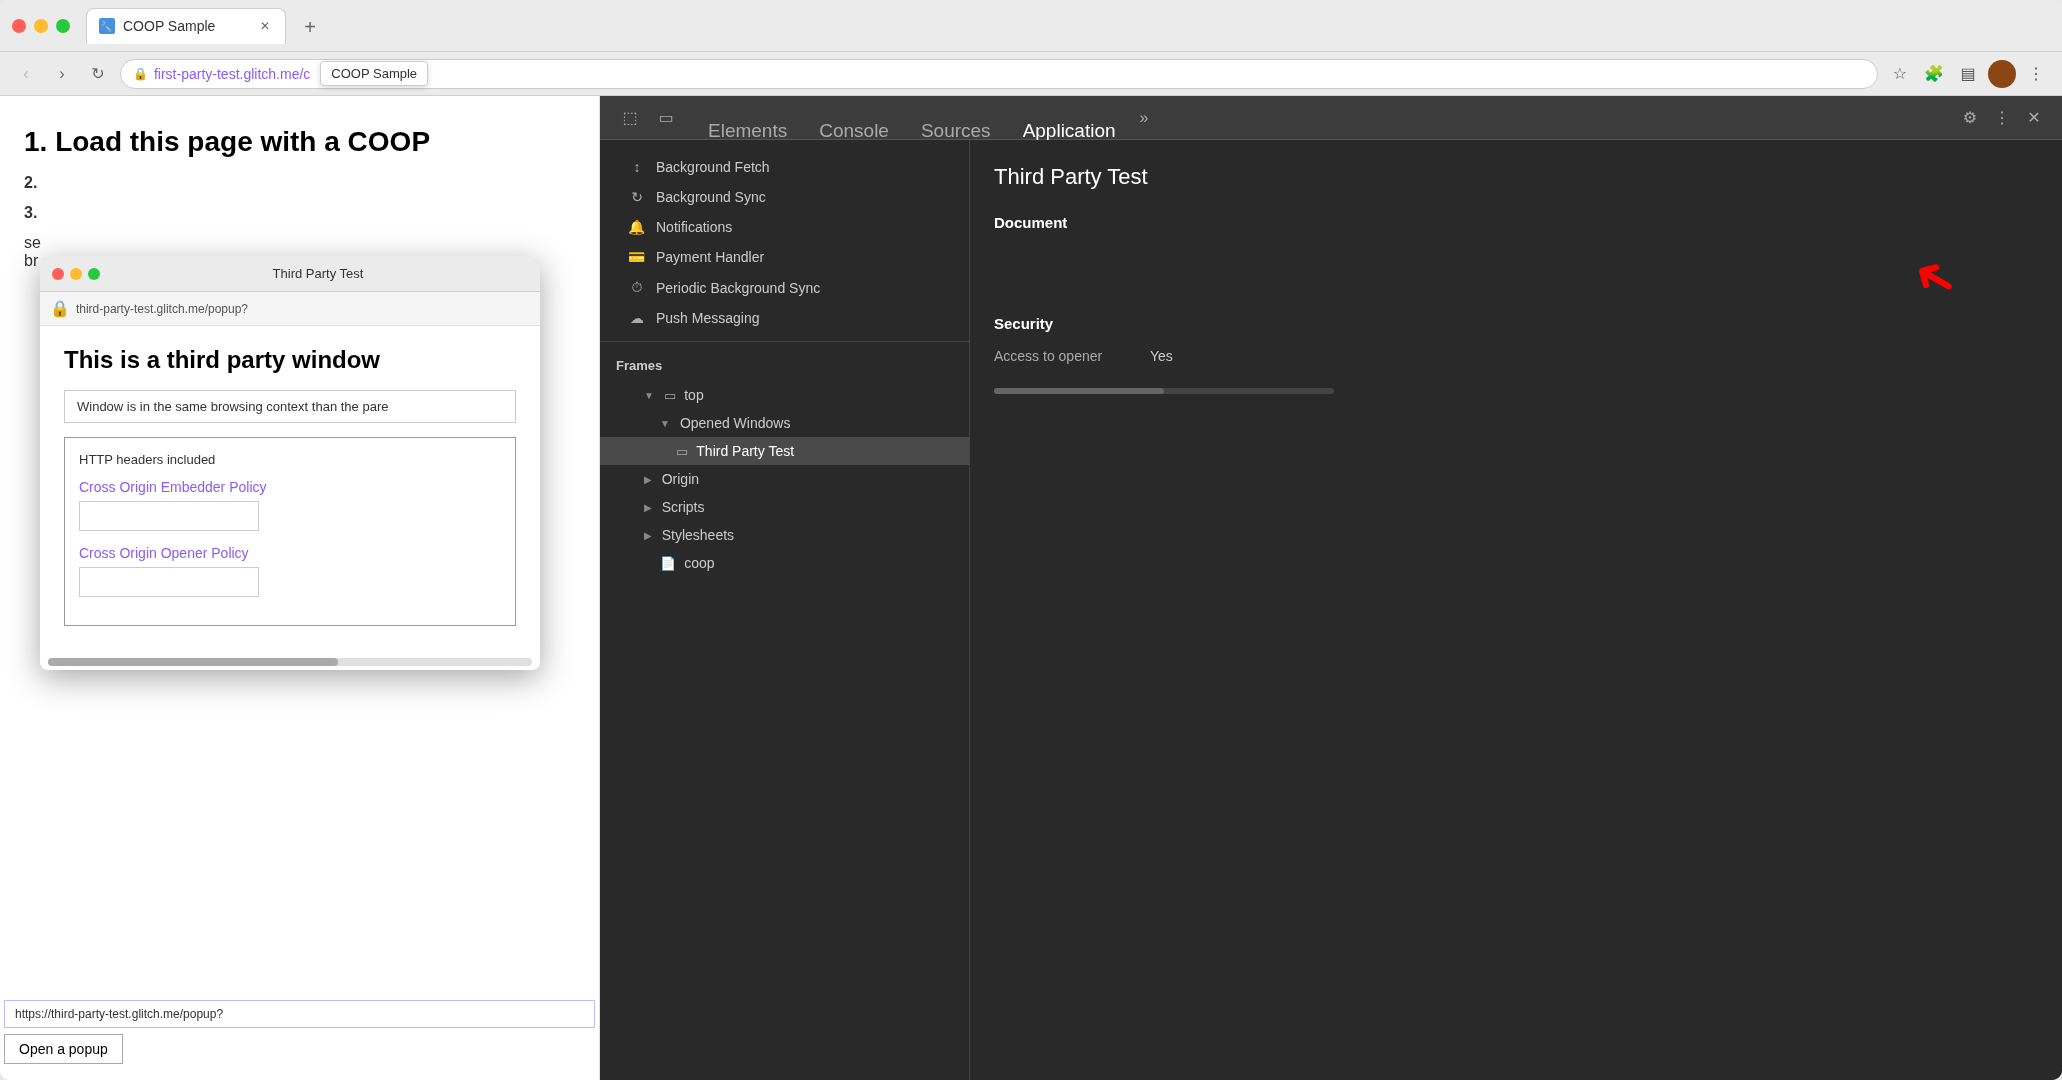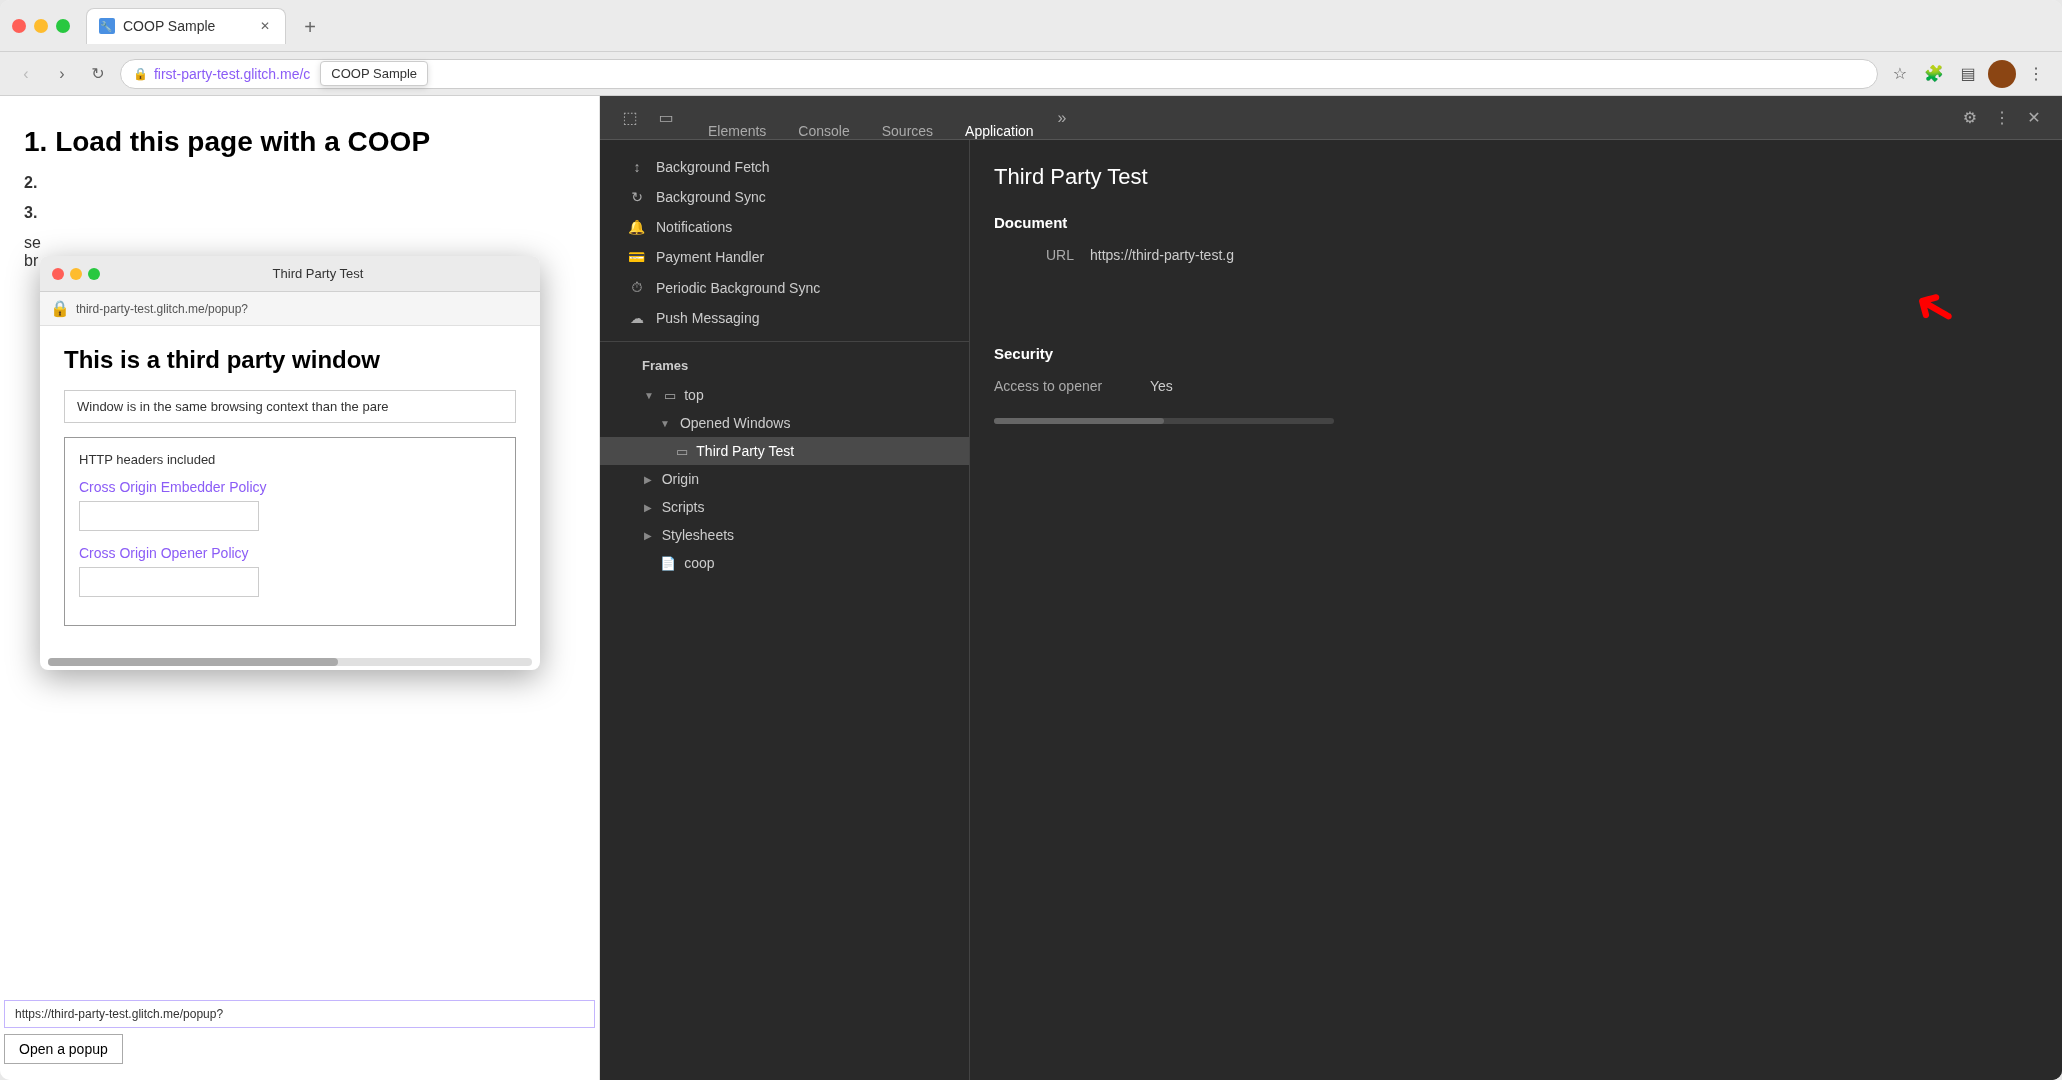--- a/index.html
+++ b/index.html
@@ -68,37 +68,37 @@
     .popup-scrollbar { height: 8px; background: #e0e0e0; margin: 4px 8px; border-radius: 4px; }
     .popup-scrollbar-thumb { width: 60%; height: 100%; background: #aaa; border-radius: 4px; }
 
     
     .devtools { flex: 1; background: #292929; display: flex; flex-direction: column; overflow: hidden; }
 
     
     .devtools-header { height: 44px; background: #3c3c3c; display: flex; align-items: center; padding: 0 12px; gap: 0; border-bottom: 1px solid #555; }
     .devtools-icon-btn { width: 36px; height: 36px; display: flex; align-items: center; justify-content: center; color: #aaa; font-size: 16px; cursor: pointer; border-radius: 4px; }
     .devtools-tabs { display: flex; flex: 1; align-items: center; margin-left: 8px; }
-    .devtools-tab { padding: 8px 16px; font-size: 14px; color: #aaa; cursor: pointer; border-bottom: 2px solid transparent; white-space: nowrap; margin-top: 29px; }
+    .devtools-tab { padding: 8px 16px; font-size: 19px; color: #aaa; cursor: pointer; border-bottom: 2px solid transparent; white-space: nowrap; margin-top: 29px; }
     .devtools-tab.active { color: #fff; border-bottom: 2px solid #fff; }
     .devtools-more { padding: 8px; color: #aaa; font-size: 16px; cursor: pointer; }
     .devtools-gear { width: 32px; height: 32px; display: flex; align-items: center; justify-content: center; color: #aaa; font-size: 16px; cursor: pointer; }
     .devtools-menu { width: 32px; height: 32px; display: flex; align-items: center; justify-content: center; color: #aaa; font-size: 16px; cursor: pointer; }
     .devtools-close { width: 32px; height: 32px; display: flex; align-items: center; justify-content: center; color: #aaa; font-size: 16px; cursor: pointer; }
 
     
     .devtools-body { flex: 1; display: flex; overflow: hidden; }
 
     
     .devtools-sidebar { width: 370px; background: #292929; border-right: 1px solid #444; overflow-y: auto; padding: 12px 0; }
     .sidebar-section-label { font-size: 12px; color: #aaa; padding: 8px 20px 4px; font-weight: 500; letter-spacing: 0.3px; }
     .sidebar-item { display: flex; align-items: center; gap: 10px; padding: 7px 20px 7px 28px; font-size: 14px; color: #ccc; cursor: pointer; }
     .sidebar-item-icon { font-size: 14px; color: #aaa; width: 18px; text-align: center; }
     .sidebar-divider { height: 1px; background: #444; margin: 8px 0; }
-    .sidebar-section-header { display: flex; align-items: flex-end; gap: 8px; padding: 8px 16px; font-size: 13px; color: #ccc; font-weight: 600; cursor: pointer; margin-left: 26px; }
+    .sidebar-section-header { display: flex; align-items: flex-end; gap: 8px; padding: 8px 16px; font-size: 13px; color: #ccc; font-weight: 600; cursor: pointer; }
     .tree-item { display: flex; align-items: center; gap: 8px; padding: 6px 20px 6px 28px; font-size: 14px; color: #ccc; cursor: pointer; }
     .tree-item.selected { background: #4a4a4a; color: white; }
     .tree-item.indent1 { padding-left: 44px; }
     .tree-item.indent2 { padding-left: 60px; }
     .tree-item.indent3 { padding-left: 76px; }
     .tree-expand { font-size: 10px; color: #888; margin-right: 2px; }
     .tree-icon { font-size: 13px; color: #aaa; }
 
     
     .devtools-main { flex: 1; background: #292929; overflow-y: auto; padding: 24px; }
@@ -284,24 +284,20 @@
             <span class="tree-icon">📄</span>
             <span>coop</span>
           </div>
         </div>
 
         <div class="devtools-main" style="position:relative;">
           <div class="panel-title">Third Party Test</div>
 
           <div class="panel-section-label">Document</div>
 
-          <div class="panel-row">
-            <span class="panel-key">URL</span>
-            <span class="panel-val">https://third-party-test.g</span>
-          </div>
 
           <div style="position:relative; height: 60px;">
             <div style="position:absolute; right:80px; top:0; font-size:52px; color:red; transform: scaleX(-1) rotate(-30deg);">➜</div>
           </div>
 
           <div class="panel-security-label">Security</div>
 
           <div class="panel-access-row">
             <span class="panel-access-key">Access to opener</span>
             <span class="panel-access-val">Yes</span>

